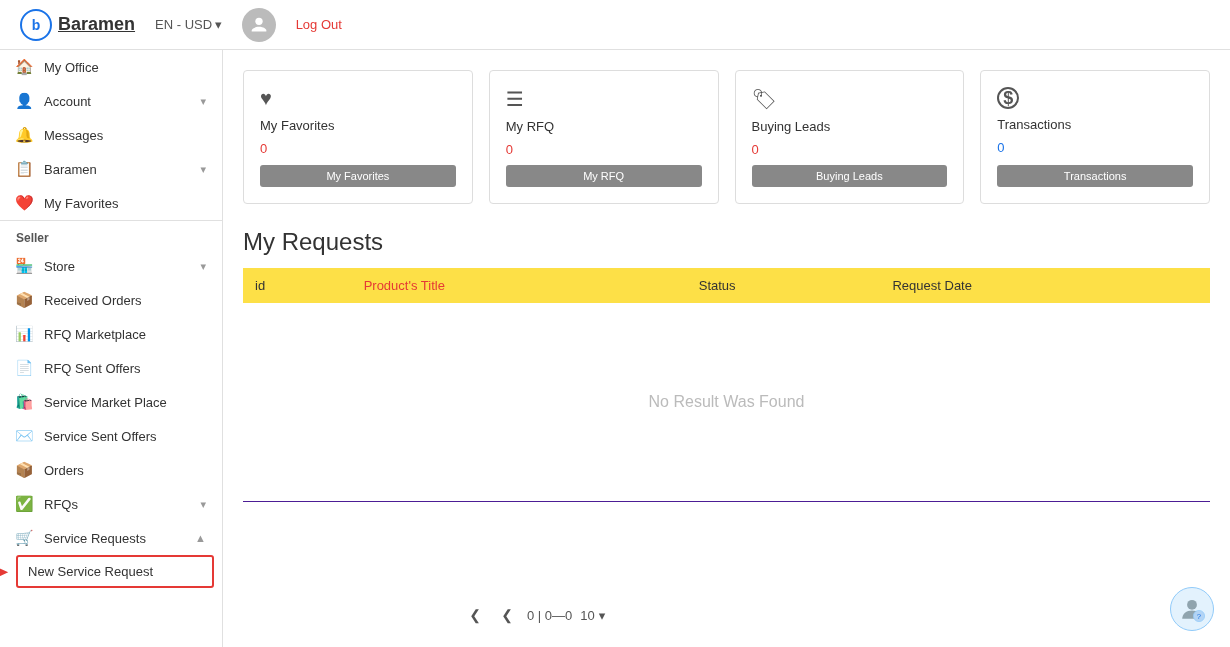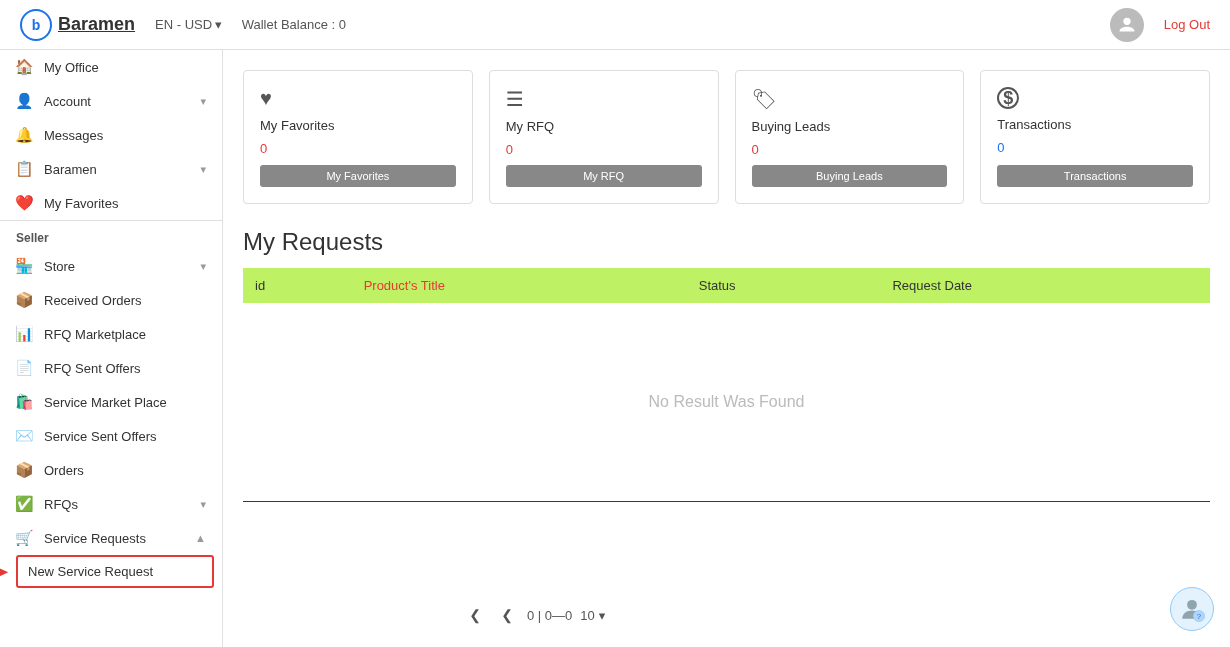--- a/index.html
+++ b/index.html
@@ -200,21 +200,21 @@
     .section-title {
       font-size: 24px;
       color: #333;
       margin-bottom: 12px;
     }
     .requests-table {
       width: 100%;
       border-collapse: collapse;
     }
     .requests-table thead tr {
-      background: #bef264;
+      background: #fde047;
     }
     .requests-table th {
       padding: 10px 12px;
       text-align: left;
       font-size: 13px;
       font-weight: normal;
       color: #333;
     }
     .requests-table td {
       padding: 10px 12px;
@@ -283,23 +283,20 @@
 <div class="header">
   <div class="header-logo">
     <div class="logo-icon">
       <span>b</span>
     </div>
     <span class="header-brand">Baramen</span>
   </div>
   <div class="header-lang">
     <span>EN - USD</span>
     <span>▾</span>
-  </div>
-  <div class="header-wallet">
-    <span>Wallet Balance :</span>&nbsp;<span>0</span>
   </div>
   <div class="header-avatar">
     <svg width="22" height="22" viewBox="0 0 24 24" fill="#fff">
         <circle cx="12" cy="8" r="4"></circle>
         <path d="M12 14c-5 0-8 2.5-8 4v1h16v-1c0-1.5-3-4-8-4z"></path>
       </svg>
   </div>
   <div class="header-logout">Log Out</div>
 </div>
 

